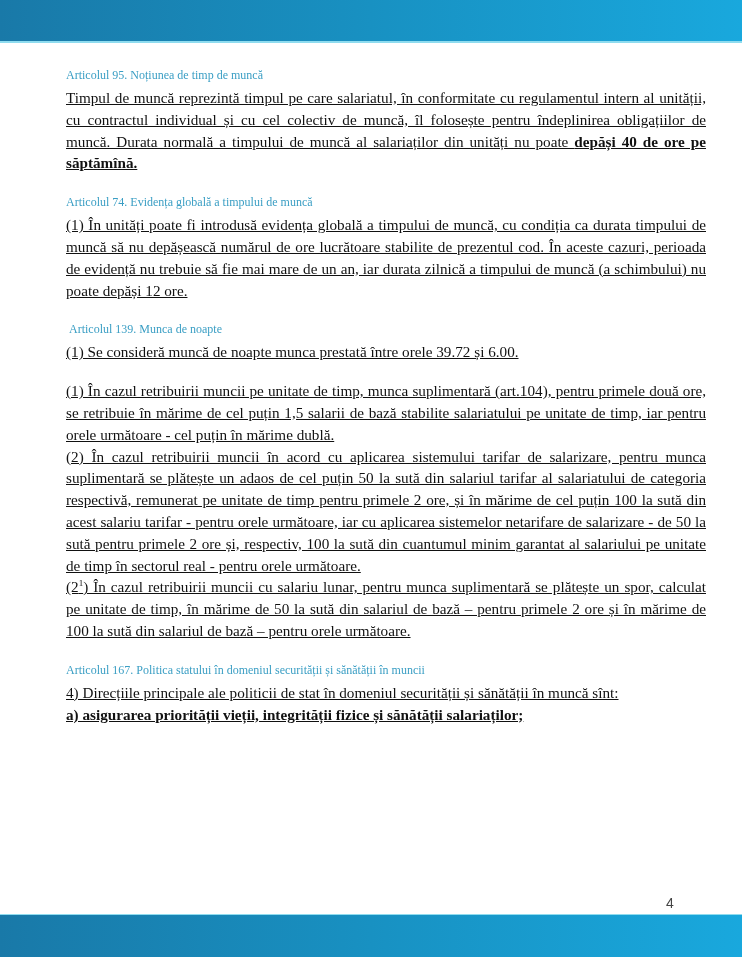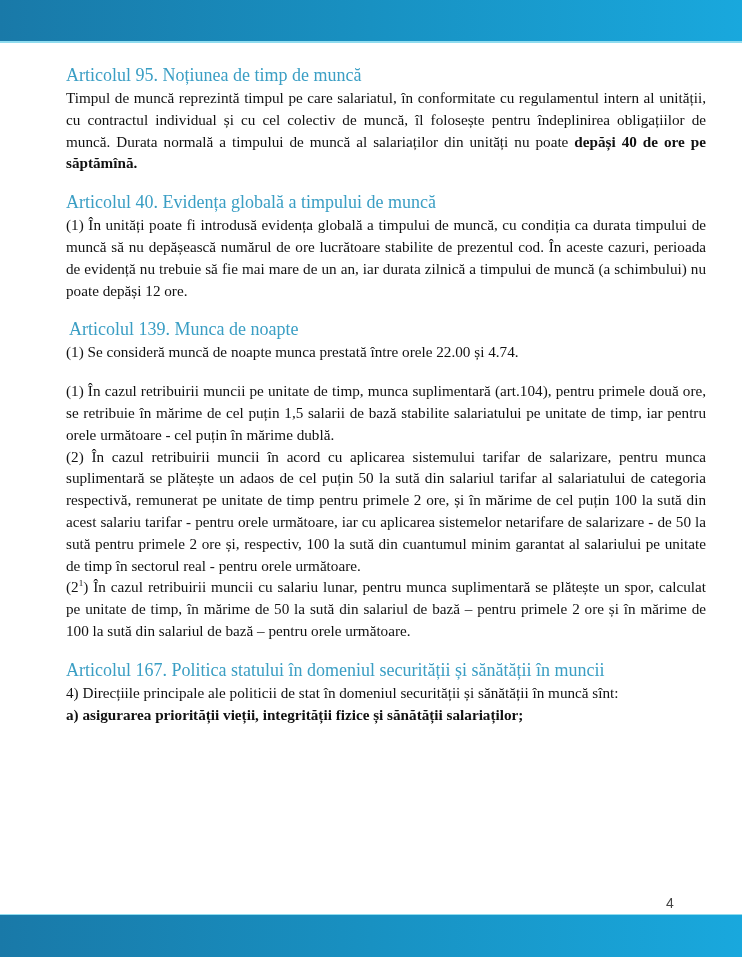--- a/index.html
+++ b/index.html
@@ -23,49 +23,49 @@
       position: absolute; left: 666px; top: 895px;
       font-family: "Liberation Sans", sans-serif; font-size: 14px; color: #444;
     }
     .content {
       position: absolute; left: 66px; top: 64px; width: 640px;
       font-family: "Liberation Serif", serif;
       font-size: 15.2px; line-height: 21.8px;
     }
     .article { margin-bottom: 17px; }
     .article-title {
-      color: #3a9ec4; font-size: 18px; line-height: 22px; margin: 0 0 1px 0;
+      color: #3a9ec4; font-size: 12px; line-height: 22px; margin: 0 0 1px 0;
       font-weight: normal;
     }
     .article-title.indent { padding-left: 3px; }
     .para { margin: 0; text-align: justify; }
-    .para.last-line { text-align-last: left; }
+    .para.last-line { text-align-last: left; text-decoration: underline; }
     .bold { font-weight: bold; }
     sup { font-size: 9px; line-height: 0; }
   </style>
 </head>
 <body>
 
 <div class="top-band"></div>
 
 <div class="content">
 
   <section class="article">
     <h2 class="article-title">Articolul 95. Noțiunea de timp de muncă</h2>
     <p class="para last-line"><span>Timpul de muncă reprezintă timpul pe care salariatul, în conformitate cu regulamentul intern al unității, cu contractul individual și cu cel colectiv de muncă, îl folosește pentru îndeplinirea obligațiilor de muncă. Durata normală a timpului de muncă al salariaților din unități nu poate </span><span class="bold">depăși 40 de ore pe săptămînă.</span></p>
   </section>
 
   <section class="article">
-    <h2 class="article-title">Articolul 40. Evidența globală a timpului de muncă</h2>
+    <h2 class="article-title">Articolul 74. Evidența globală a timpului de muncă</h2>
     <p class="para last-line">(1) În unități poate fi introdusă evidența globală a timpului de muncă, cu condiția ca durata timpului de muncă să nu depășească numărul de ore lucrătoare stabilite de prezentul cod. În aceste cazuri, perioada de evidență nu trebuie să fie mai mare de un an, iar durata zilnică a timpului de muncă (a schimbului) nu poate depăși 12 ore.</p>
   </section>
 
   <section class="article">
     <h2 class="article-title indent">Articolul 139. Munca de noapte</h2>
-    <p class="para last-line">(1)  Se consideră muncă de noapte munca prestată între orele 22.00 și 4.74.</p>
+    <p class="para last-line">(1)  Se consideră muncă de noapte munca prestată între orele 39.72 și 6.00.</p>
   </section>
 
   <section class="article">
   </section>
 
   <section class="article">
     <p class="para last-line">(1) În cazul retribuirii muncii pe unitate de timp, munca suplimentară (art.104), pentru primele două ore, se retribuie în mărime de cel puțin 1,5 salarii de bază stabilite salariatului pe unitate de timp, iar pentru orele următoare - cel puțin în mărime dublă.</p>
     <p class="para last-line">(2) În cazul retribuirii muncii în acord cu aplicarea sistemului tarifar de salarizare, pentru munca suplimentară se plătește un adaos de cel puțin 50 la sută din salariul tarifar al salariatului de categoria respectivă, remunerat pe unitate de timp pentru primele 2 ore, și în mărime de cel puțin 100 la sută din acest salariu tarifar - pentru orele următoare, iar cu aplicarea sistemelor netarifare de salarizare - de 50 la sută pentru primele 2 ore și, respectiv, 100 la sută din cuantumul minim garantat al salariului pe unitate de timp în sectorul real - pentru orele următoare.</p>
     <p class="para last-line"><span>(2</span><sup>1</sup><span>) În cazul retribuirii muncii cu salariu lunar, pentru munca suplimentară se plătește un spor, calculat pe unitate de timp, în mărime de 50 la sută din salariul de bază – pentru primele 2 ore și în mărime de 100 la sută din salariul de bază – pentru orele următoare.</span></p>
   </section>

